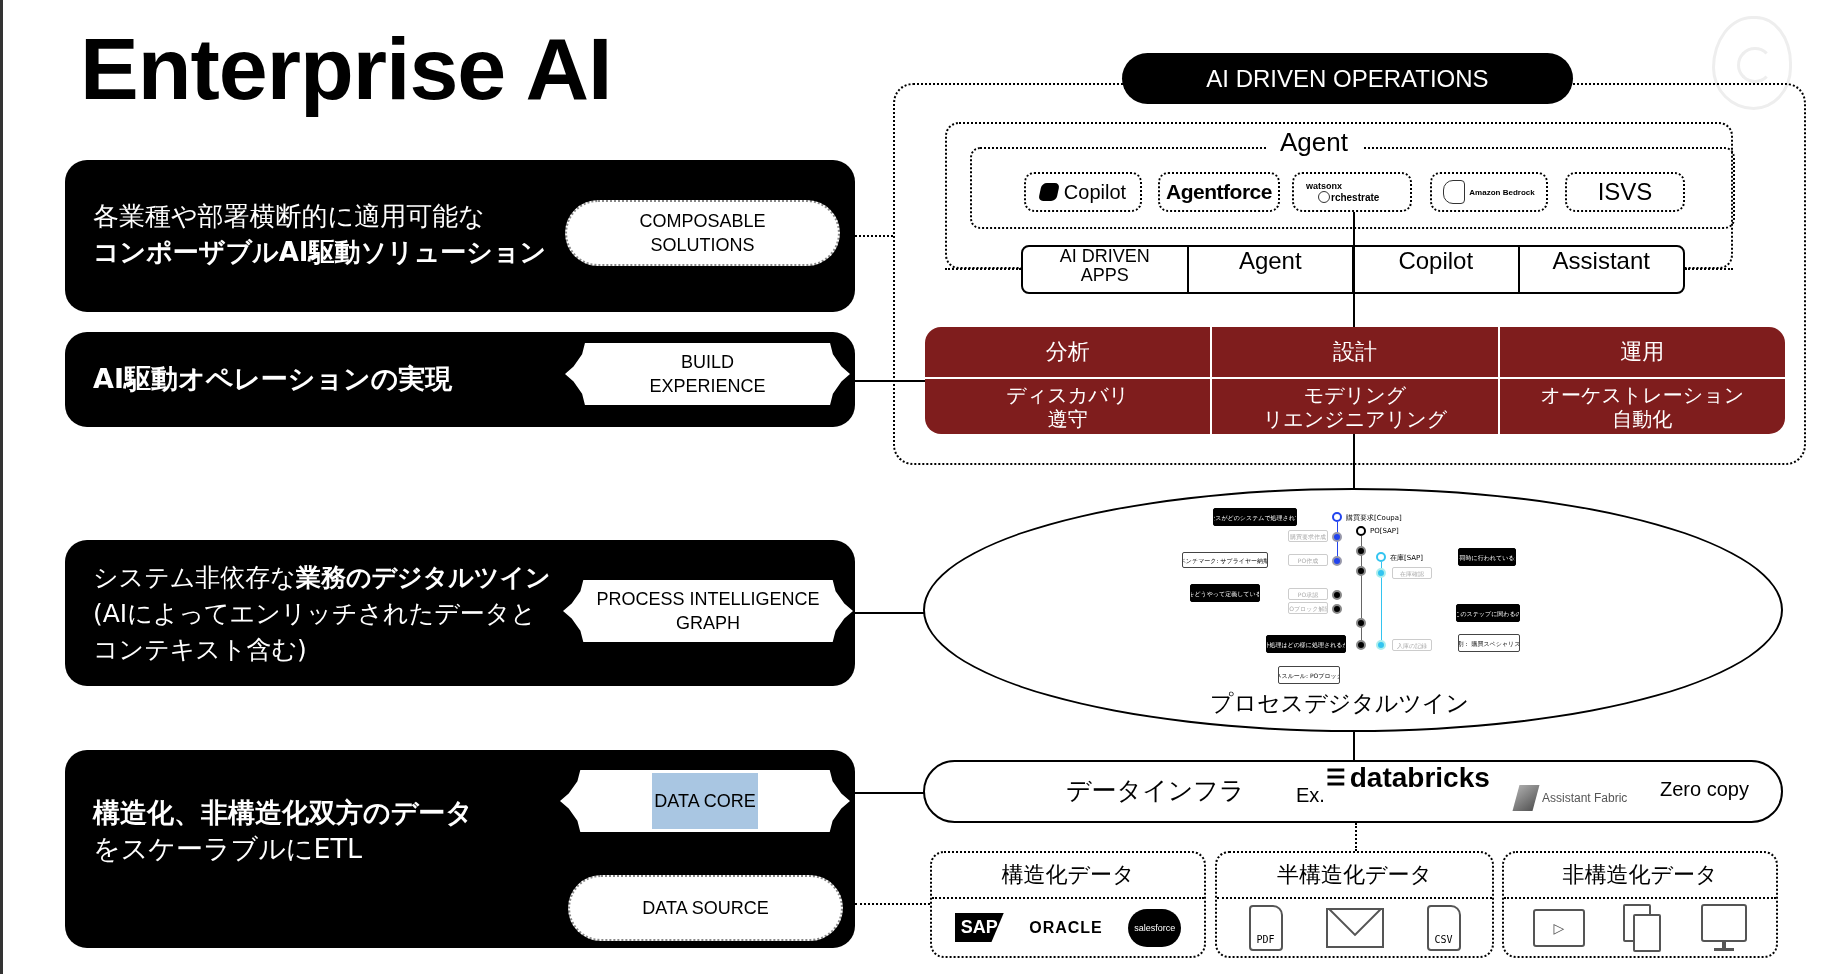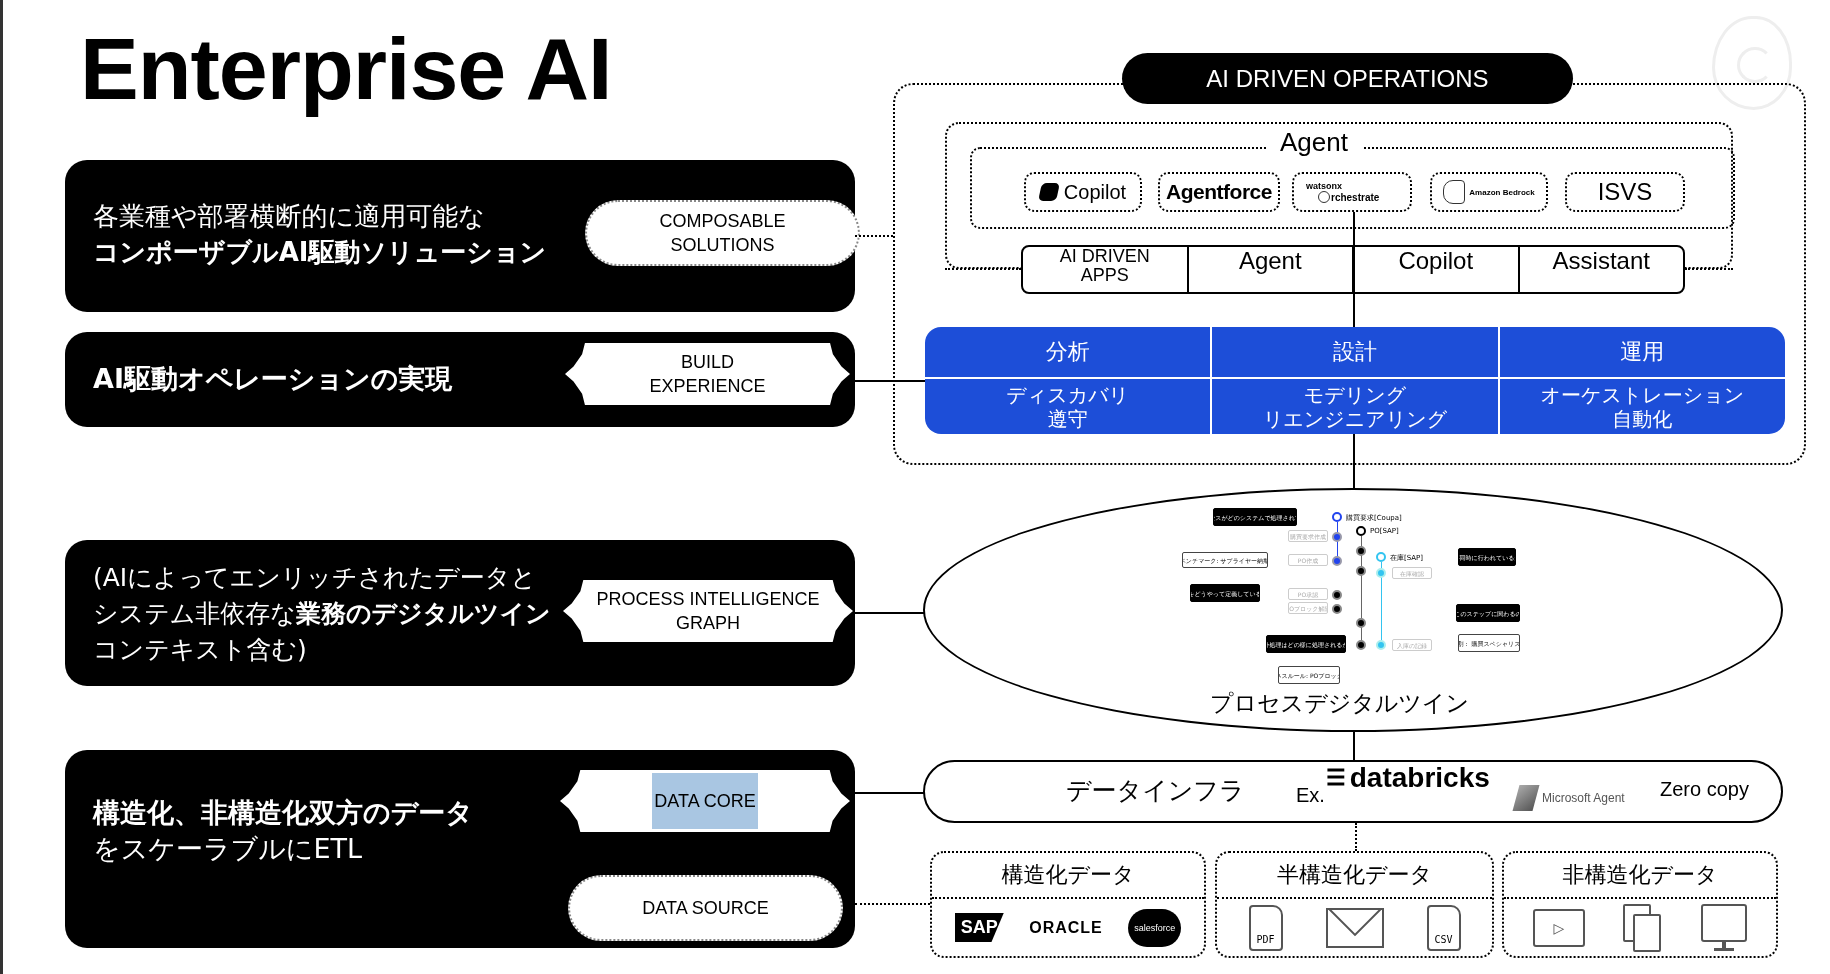--- a/index.html
+++ b/index.html
@@ -28,21 +28,21 @@
   
   .dotbox { position: absolute; border: 2px dotted #000; border-radius: 18px; }
   .ops-pill { left: 1122px; top: 53px; width: 451px; height: 51px; background: #000; color: #fff; border-radius: 26px; display: flex; align-items: center; justify-content: center; font-size: 24px; font-family: "Liberation Sans", sans-serif; }
   .agent-label { position: absolute; background: #fff; padding: 0 14px; font-size: 26px; font-family: "Liberation Sans", sans-serif; }
   .logo-box { position: absolute; border: 2px dotted #000; border-radius: 10px; display: flex; align-items: center; justify-content: center; font-family: "Liberation Sans", sans-serif; background: #fff; }
   .apps-row { position: absolute; left: 1021px; top: 245px; width: 664px; height: 49px; border: 2px solid #000; border-radius: 8px; display: flex; background: #fff; }
   .apps-row .cell { flex: 1; display: flex; justify-content: center; text-align: center; font-size: 24px; font-family: "Liberation Sans", sans-serif; border-right: 2px solid #000; }
   .apps-row .cell:last-child { border-right: none; }
   .apps-row .cell.small { font-size: 18px; line-height: 19px; }
 
-  .phase-block { position: absolute; left: 925px; top: 327px; width: 860px; height: 107px; background: #1d4ed8; border-radius: 16px; color: #fff; display: flex; }
+  .phase-block { position: absolute; left: 925px; top: 327px; width: 860px; height: 107px; background: #7f1d1d; border-radius: 16px; color: #fff; display: flex; }
   .phase-col { flex: 1; display: flex; flex-direction: column; border-right: 2px solid #fff; }
   .phase-col:last-child { border-right: none; }
   .phase-head { height: 52px; display: flex; align-items: center; justify-content: center; font-size: 22px; border-bottom: 2px solid #fff; }
   .phase-body { flex: 1; display: flex; flex-direction: column; align-items: center; justify-content: center; font-size: 20px; line-height: 24px; }
 
   .ellipse { position: absolute; left: 923px; top: 488px; width: 860px; height: 244px; border: 2px solid #000; border-radius: 50%; }
   .twin-label { position: absolute; left: 1210px; top: 688px; font-size: 23px; }
 
   .graph-box { position: absolute; font-size: 6px; line-height: 7px; text-align: center; border-radius: 2px; display: flex; align-items: center; justify-content: center; white-space: nowrap; overflow: hidden; }
   .gb-dark { background: #000; color: #fff; border: 1px solid #000; }
@@ -76,38 +76,38 @@
 <div class="abs page-edge"></div>
 <div class="watermark"></div>
 
 <div class="abs title">Enterprise AI</div>
 
 <div class="lbox" style="left:65px;top:160px;width:790px;height:152px;">
   <div class="txt" style="top:38px;">
     <div>各業種や部署横断的に適用可能な</div>
     <div><b>コンポーザブルAI駆動ソリューション</b></div>
   </div>
-  <div class="pill-dotted" style="left:520px;top:40px;width:275px;height:66px;">
+  <div class="pill-dotted" style="left:500px;top:40px;width:275px;height:66px;">
     <div><span>COMPOSABLE</span><br><span>SOLUTIONS</span></div>
   </div>
 </div>
 
 <div class="lbox" style="left:65px;top:332px;width:790px;height:95px;">
   <div class="txt" style="top:29px;font-size:27px;">
     <b>AI駆動オペレーションの実現</b>
   </div>
   <div class="scroll-shape" style="left:500px;top:11px;width:285px;height:62px;">
     <div><span>BUILD</span><br><span>EXPERIENCE</span></div>
   </div>
 </div>
 
 <div class="lbox" style="left:65px;top:540px;width:790px;height:146px;">
   <div class="txt" style="top:20px;font-size:25px;line-height:36px;">
+    <div><span>システム非依存な</span><b>業務のデジタルツイン</b></div>
     <div>(AIによってエンリッチされたデータと</div>
-    <div><span>システム非依存な</span><b>業務のデジタルツイン</b></div>
     <div>コンテキスト含む)</div>
   </div>
   <div class="scroll-shape" style="left:498px;top:40px;width:290px;height:62px;">
     <div><span>PROCESS INTELLIGENCE</span><br><span>GRAPH</span></div>
   </div>
 </div>
 
 <div class="lbox" style="left:65px;top:750px;width:790px;height:198px;">
   <div class="txt" style="top:45px;font-size:27px;">
     <div><b>構造化、非構造化双方のデータ</b></div>
@@ -244,21 +244,21 @@
 
 <div class="infra"></div>
 <div class="infra-label">データインフラ</div>
 <div class="ex-label">Ex.</div>
 <div class="databricks">
   <span style="font-size:22px;">☰</span>
   <span>databricks</span>
 </div>
 <div class="msfabric">
   <span style="display:inline-block;width:20px;height:26px;background:linear-gradient(135deg,#aaa,#555);transform:skew(-15deg);"></span>
-  <span>Microsoft Agent</span>
+  <span>Assistant Fabric</span>
 </div>
 <div class="zerocopy">Zero copy</div>
 
 <div class="vdot" style="left:1355px;top:823px;height:28px;"></div>
 
 <div class="src-box" style="left:930px;width:276px;">
   <div class="src-head">構造化データ</div>
   <div class="src-icons">
     <span style="background:#000;color:#fff;font-weight:bold;font-size:18px;padding:4px 6px;clip-path:polygon(0 0,100% 0,75% 100%,0 100%);font-family:'Liberation Sans',sans-serif;">SAP</span>
     <span style="font-size:16px;font-weight:bold;letter-spacing:1px;font-family:'Liberation Sans',sans-serif;">ORACLE</span>

